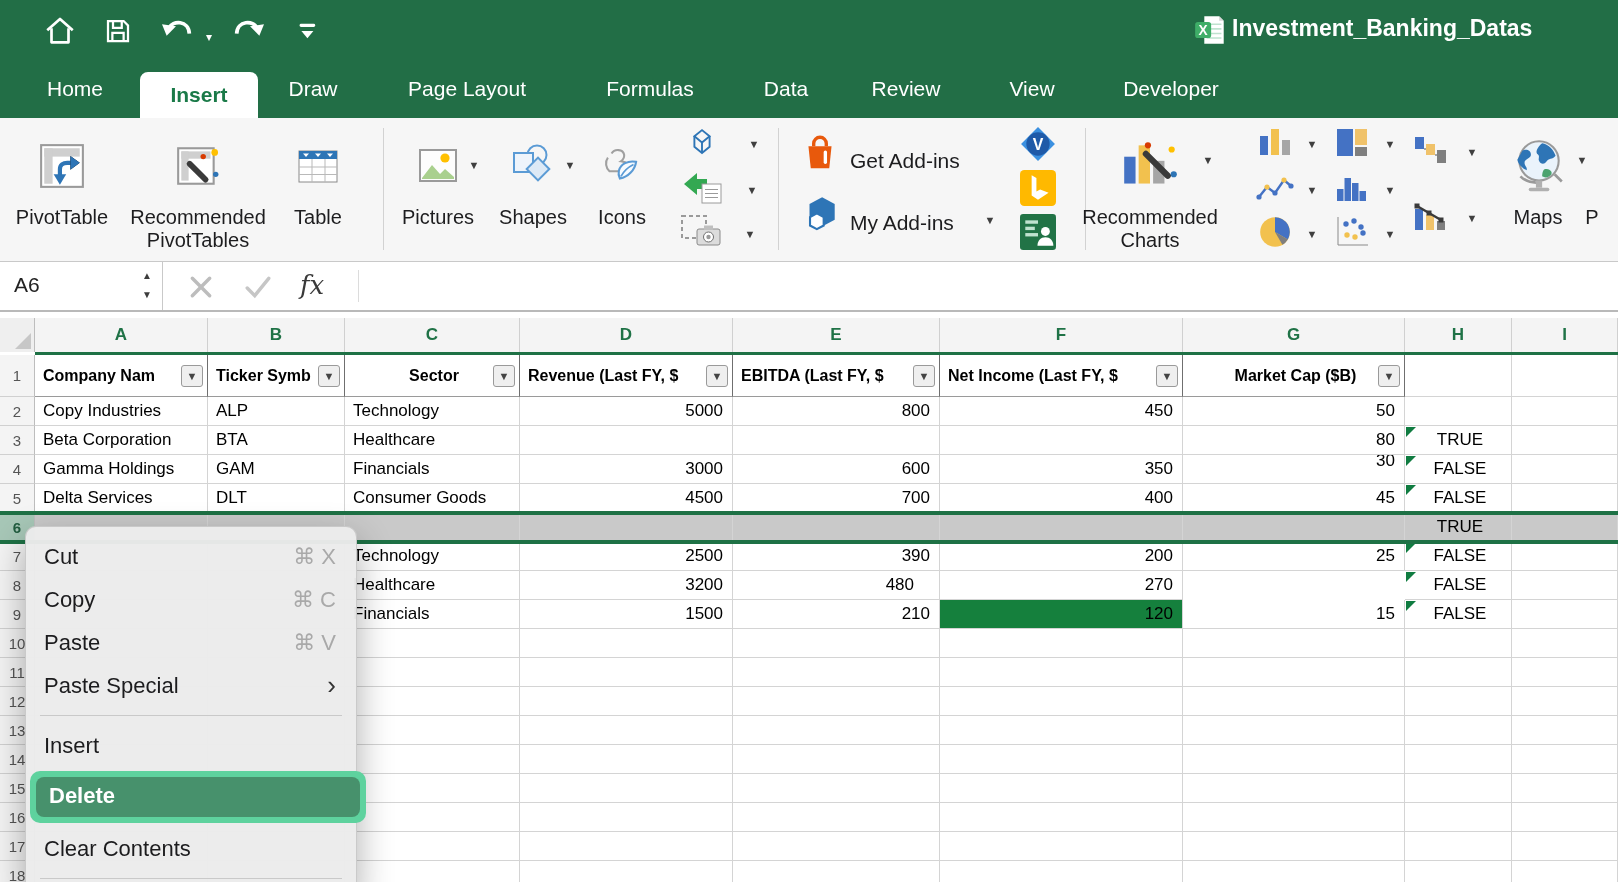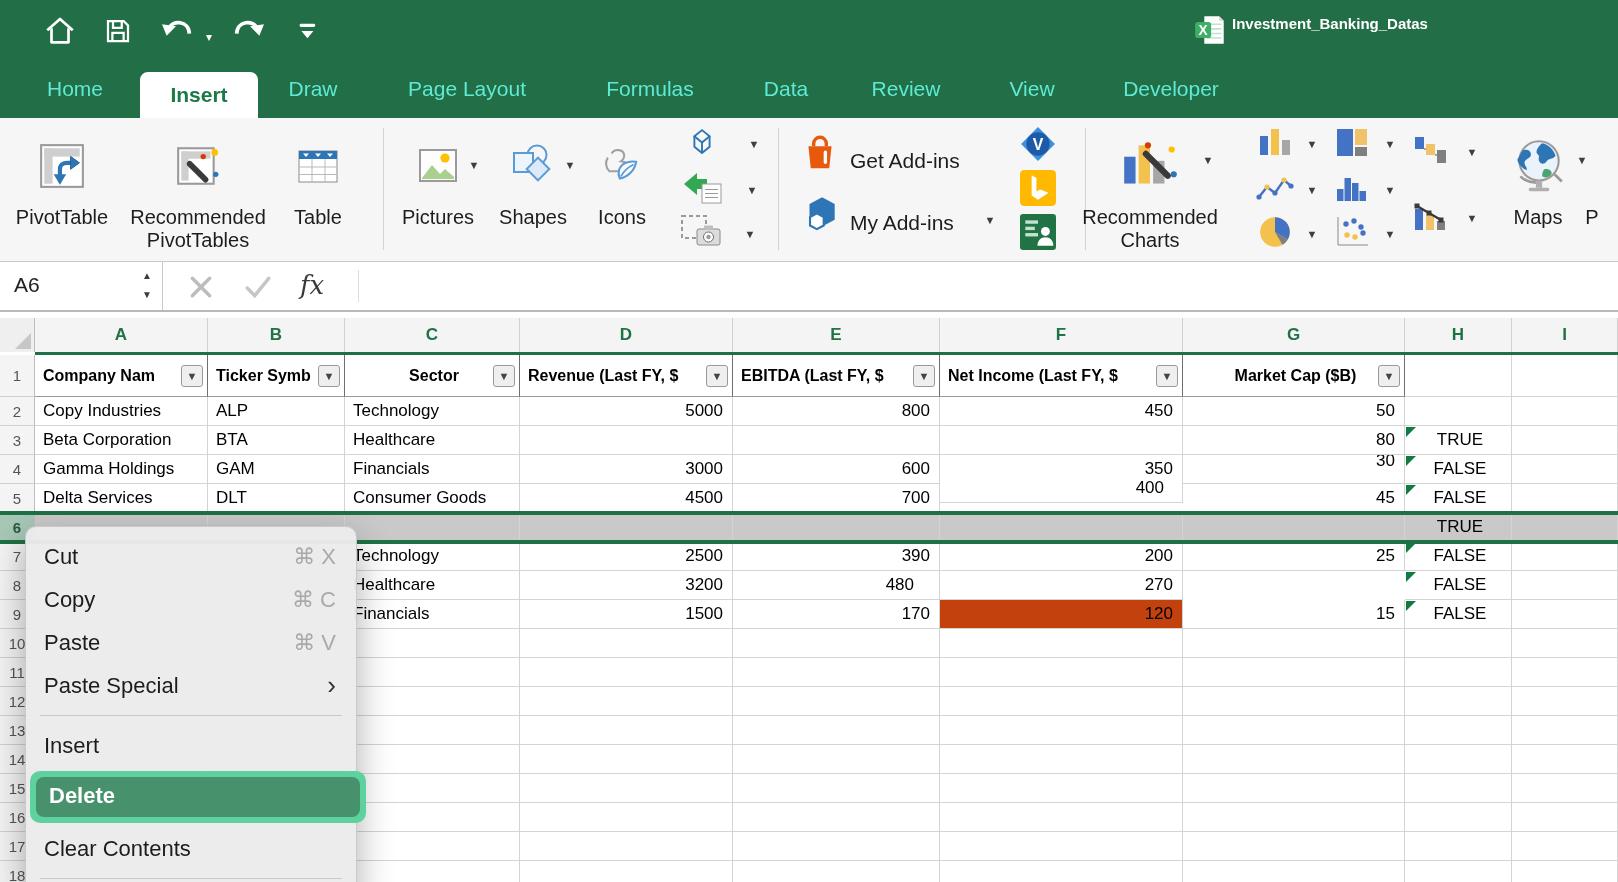--- a/index.html
+++ b/index.html
@@ -5,26 +5,26 @@
   * { margin:0; padding:0; box-sizing:border-box; }
   html,body { width:1618px; height:882px; overflow:hidden; background:#fff;
     font-family:"Liberation Sans","DejaVu Sans",sans-serif; }
   #app { position:relative; width:1618px; height:882px; overflow:hidden; }
   .abs { position:absolute; }
 
   
   #titlebar { position:absolute; left:0; top:0; width:1618px; height:60px; background:#226e46; }
   .qa-btn { position:absolute; top:14px; width:40px; height:34px; display:flex; align-items:center; justify-content:center; cursor:pointer; }
   .qa-caret { color:#fff; font-size:12px; position:absolute; }
-  #doc-title { position:absolute; top:15px; color:#fff; font-size:15px; font-weight:bold; white-space:nowrap; }
+  #doc-title { position:absolute; top:15px; color:#fff; font-size:23px; font-weight:bold; white-space:nowrap; }
 
   
   #tabbar { position:absolute; left:0; top:60px; width:1618px; height:58px; background:#226e46; }
   .tab { position:absolute; top:0; height:58px; display:flex; align-items:center; justify-content:center;
-    color:#5eead4; font-size:21px; font-weight:500; cursor:pointer; }
+    color:#ffffff; font-size:21px; font-weight:500; cursor:pointer; }
   .tab.active { background:#fff; color:#1a7a48; font-weight:bold; border-radius:8px 8px 0 0; top:12px; height:46px; }
 
   
   #ribbon { position:absolute; left:0; top:118px; width:1618px; height:144px; background:#f6f6f6; border-bottom:1px solid #c9c9c9; }
   .rb-divider { position:absolute; top:10px; width:1px; height:122px; background:#d2d2d2; }
   .rb-label { position:absolute; font-size:20px; color:#1d1d1f; text-align:center; white-space:pre-line; line-height:23px; transform:translateX(-50%); }
   .rb-icon { position:absolute; transform:translate(-50%,-50%); }
   .rb-arrow { position:absolute; font-size:14px; color:#3f3f3f; transform:translate(-50%,-50%); }
   .rb-wide-label { position:absolute; font-size:21px; color:#1d1d1f; transform:translateY(-50%); white-space:nowrap; }
 
@@ -541,21 +541,21 @@
       </div>
       <div class="cell" style="left: 345px; top: 166px; width: 175px; height: 29px; background: rgb(255, 255, 255); justify-content: flex-start; padding: 0px 4px 0px 8px;">
         <span>Consumer Goods</span>
       </div>
       <div class="cell" style="left: 520px; top: 166px; width: 213px; height: 29px; background: rgb(255, 255, 255); justify-content: flex-end; padding: 0px 9px 0px 4px;">
         <span>4500</span>
       </div>
       <div class="cell" style="left: 733px; top: 166px; width: 207px; height: 29px; background: rgb(255, 255, 255); justify-content: flex-end; padding: 0px 9px 0px 4px;">
         <span>700</span>
       </div>
-      <div class="cell" style="left: 940px; top: 156px; width: 243px; height: 29px; background: rgb(255, 255, 255); justify-content: flex-end; padding: 0px 18px 0px 4px;">
+      <div class="cell" style="left: 940px; top: 166px; width: 243px; height: 29px; background: rgb(255, 255, 255); justify-content: flex-end; padding: 0px 9px 0px 4px;">
         <span>400</span>
       </div>
       <div class="cell" style="left: 1183px; top: 166px; width: 222px; height: 29px; background: rgb(255, 255, 255); justify-content: flex-end; padding: 0px 9px 0px 4px;">
         <span>45</span>
       </div>
       <div class="cell" style="left: 1405px; top: 166px; width: 107px; height: 29px; background: rgb(255, 255, 255); justify-content: center; padding: 0px 4px 0px 8px;">
         <span>FALSE</span>
       </div>
       <div class="cell" style="left: 1512px; top: 166px; width: 106px; height: 29px; background: rgb(255, 255, 255); justify-content: center; padding: 0px 4px 0px 8px;">
         <span></span>
@@ -647,23 +647,23 @@
       <div class="cell" style="left: 208px; top: 282px; width: 137px; height: 29px; background: rgb(255, 255, 255); justify-content: flex-start; padding: 0px 4px 0px 8px;">
         <span></span>
       </div>
       <div class="cell" style="left: 345px; top: 282px; width: 175px; height: 29px; background: rgb(255, 255, 255); justify-content: flex-start; padding: 0px 4px 0px 8px;">
         <span>Financials</span>
       </div>
       <div class="cell" style="left: 520px; top: 282px; width: 213px; height: 29px; background: rgb(255, 255, 255); justify-content: flex-end; padding: 0px 9px 0px 4px;">
         <span>1500</span>
       </div>
       <div class="cell" style="left: 733px; top: 282px; width: 207px; height: 29px; background: rgb(255, 255, 255); justify-content: flex-end; padding: 0px 9px 0px 4px;">
-        <span>170</span>
-      </div>
-      <div class="cell" style="left: 940px; top: 282px; width: 243px; height: 29px; background: #c2410c; justify-content: flex-end; padding: 0px 9px 0px 4px;">
+        <span>210</span>
+      </div>
+      <div class="cell" style="left: 940px; top: 282px; width: 243px; height: 29px; background: #15803d; justify-content: flex-end; padding: 0px 9px 0px 4px;">
         <span>120</span>
       </div>
       <div class="cell" style="left: 1183px; top: 282px; width: 222px; height: 29px; background: rgb(255, 255, 255); justify-content: flex-end; padding: 0px 9px 0px 4px;">
         <span>15</span>
       </div>
       <div class="cell" style="left: 1405px; top: 282px; width: 107px; height: 29px; background: rgb(255, 255, 255); justify-content: center; padding: 0px 4px 0px 8px;">
         <span>FALSE</span>
       </div>
       <div class="cell" style="left: 1512px; top: 282px; width: 106px; height: 29px; background: rgb(255, 255, 255); justify-content: center; padding: 0px 4px 0px 8px;">
         <span></span>

